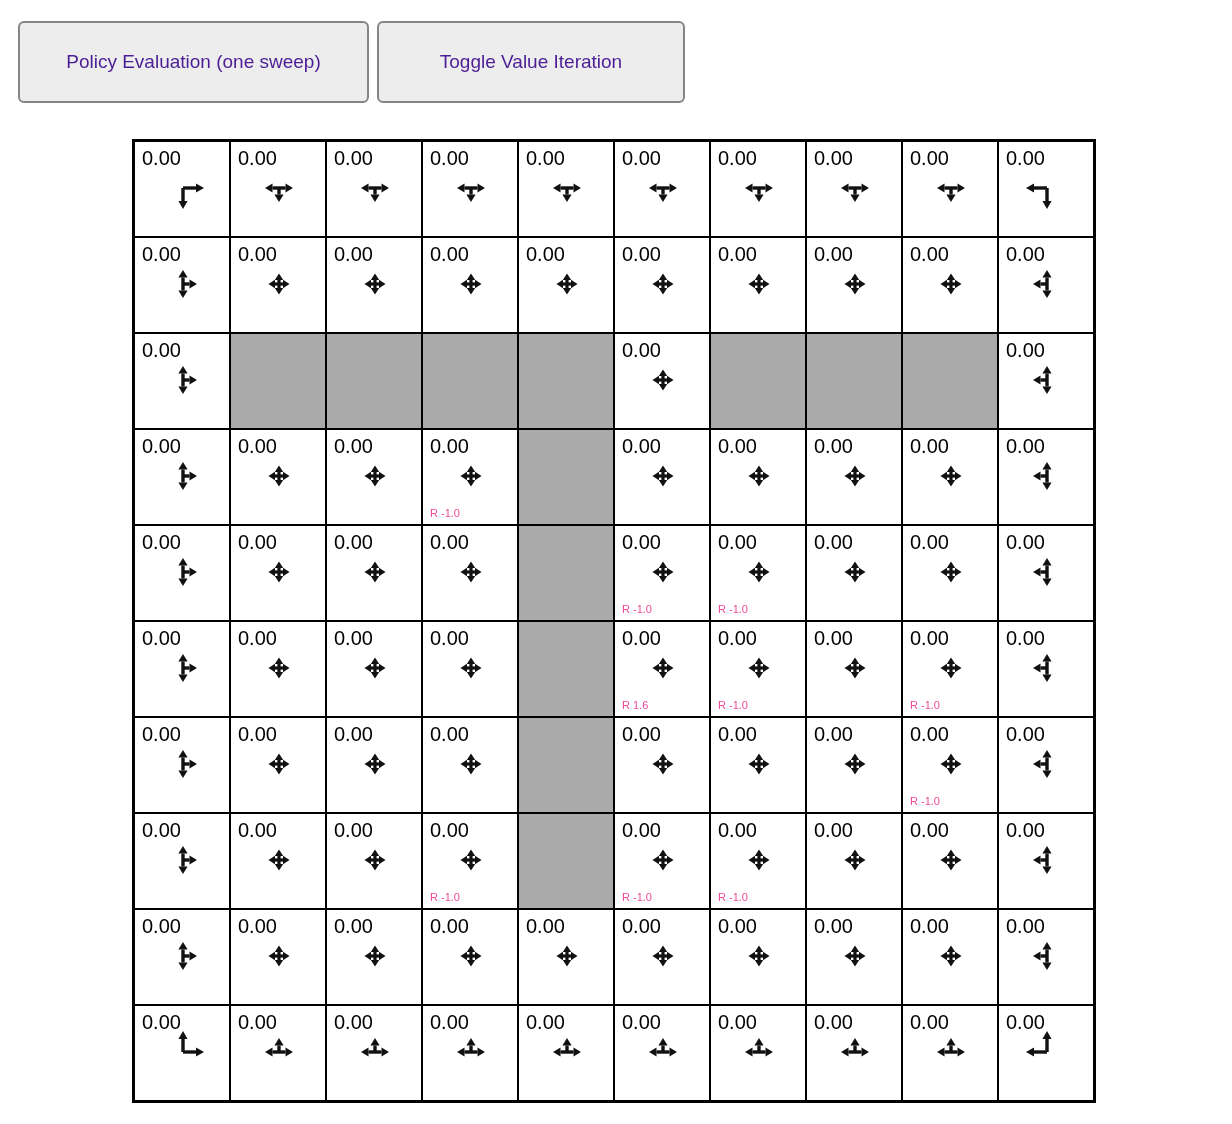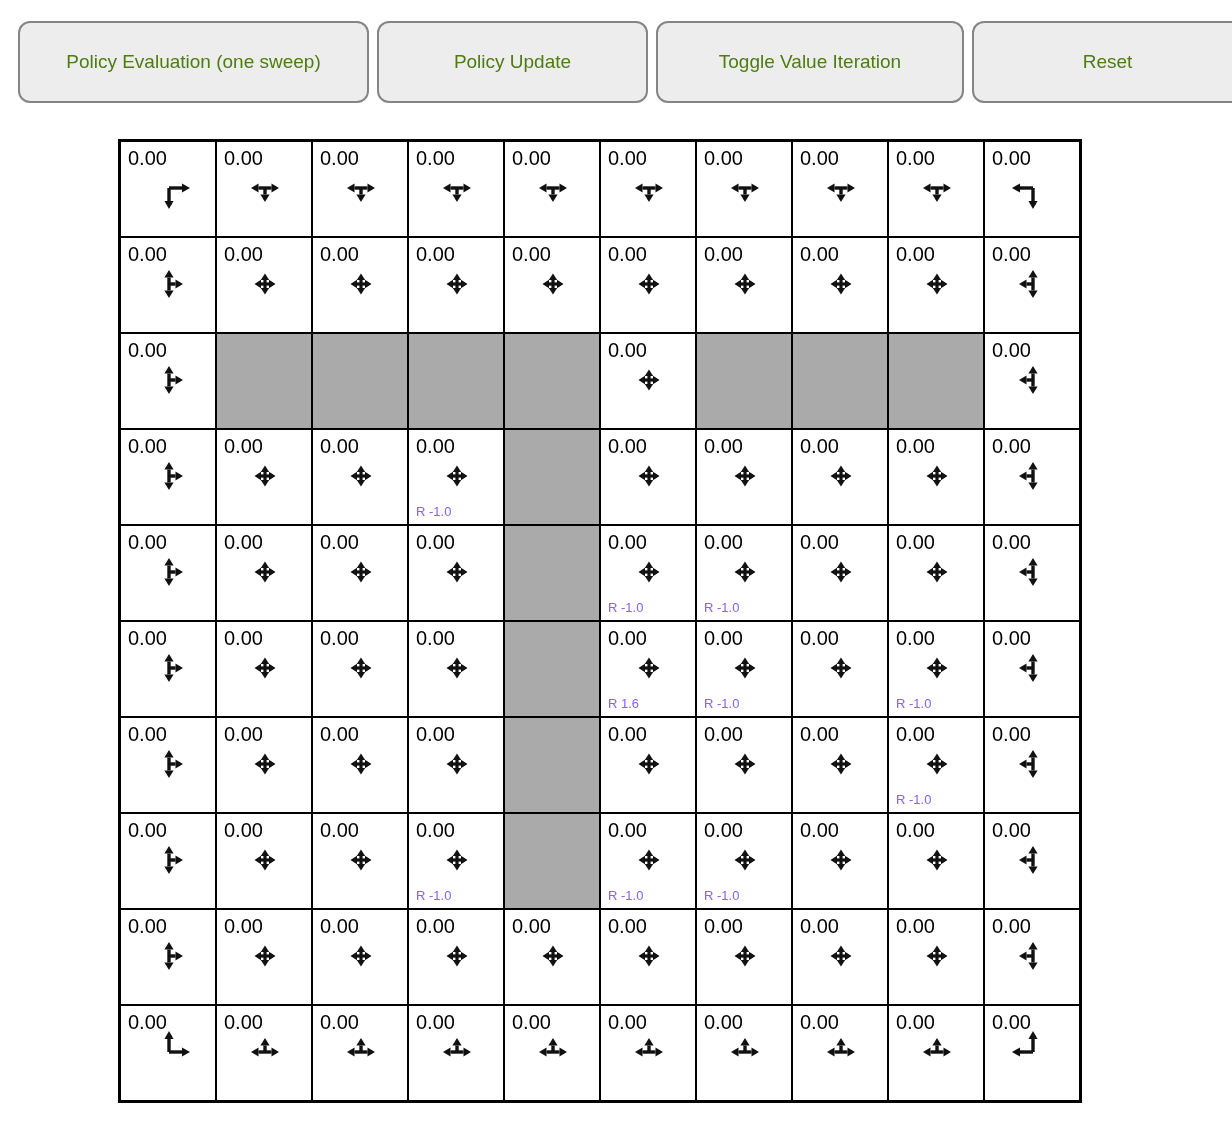--- a/index.html
+++ b/index.html
@@ -2,51 +2,49 @@
 <html><head>
 <meta charset="utf-8">
 <style>
   html,body{margin:0;padding:0;}
   body{
     width:1232px;height:1124px;position:relative;background:#ffffff;
     font-family:"Liberation Sans","DejaVu Sans",sans-serif;color:#000;
   }
   .toolbar{position:absolute;left:18px;top:21px;display:flex;gap:8px;}
   .toolbar button{
-    height:82px;background:#ededed;border:2px solid #858585;border-radius:12px;
-    font-size:19px;color:#4d7c0f;font-family:inherit;cursor:pointer;padding:0 9px;
+    height:82px;background:#ededed;border:2px solid #858585;border-radius:6px;
+    font-size:19px;color:#4c1d95;font-family:inherit;cursor:pointer;padding:0 9px;
   }
   .btn-0{width:351px}.btn-1{width:271px}.btn-2{width:308px}.btn-3{width:271px}
   .grid{
-    position:absolute;left:118px;top:139px;
+    position:absolute;left:132px;top:139px;
     display:grid;grid-template-columns:repeat(10,96px);grid-auto-rows:96px;
     border:2px solid #000;background:#fff;
   }
   .cell{
     position:relative;box-sizing:border-box;border:1.5px solid #000;background:#fff;
   }
   .cell.wall{background:#aaaaaa;}
   .val{
     position:absolute;left:7px;top:4px;font-size:20px;line-height:1.2;color:#000;
     z-index:1;white-space:nowrap;
   }
   .rew{
-    position:absolute;left:7px;bottom:5px;font-size:13px;color:#8b5cf6;z-index:1;
+    position:absolute;left:7px;bottom:5px;font-size:11px;color:#ec4899;z-index:1;
     white-space:nowrap;
   }
   svg.arrows{position:absolute;left:22px;top:20px;width:52px;height:52px;z-index:2;overflow:visible;}
 </style>
 </head>
 <body>
 
 <div class="toolbar">
   <button class="btn-0">Policy Evaluation (one sweep)</button>
-  <button class="btn-1">Policy Update</button>
   <button class="btn-2">Toggle Value Iteration</button>
-  <button class="btn-3">Reset</button>
 </div>
 
 <div class="grid" id="grid">
     <div class="cell">
       <span class="val">0.00</span>
       <svg class="arrows" viewBox="-26 -26 52 52">
         <line x1="0" y1="0" x2="13" y2="0" stroke="#111111" stroke-width="3.4"></line>
         <polygon points="21,0 13,4.6 13,-4.6" fill="#111111"></polygon>
         <line x1="0" y1="0" x2="0" y2="13" stroke="#111111" stroke-width="3.4"></line>
         <polygon points="0,21 -4.6,13 4.6,13" fill="#111111"></polygon>

